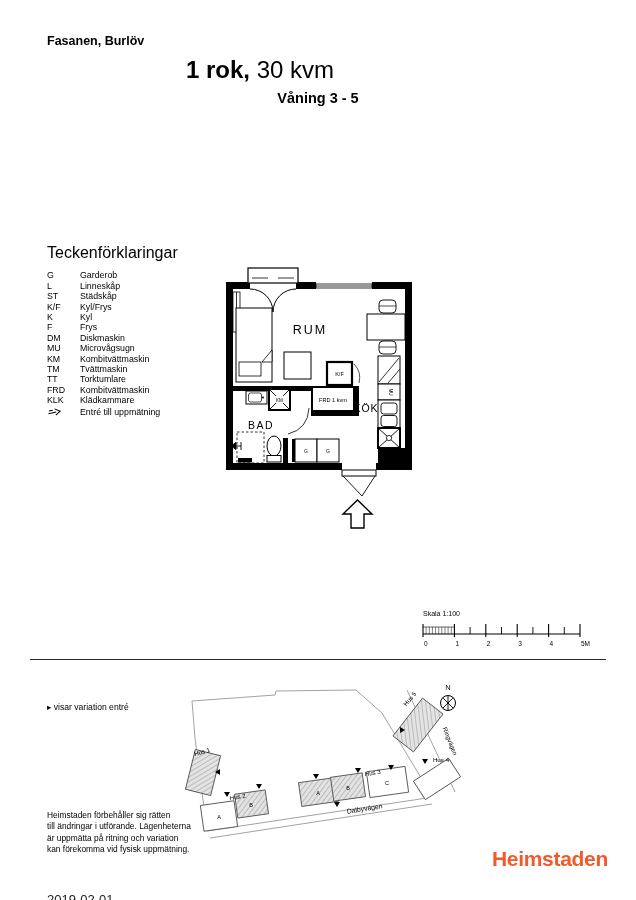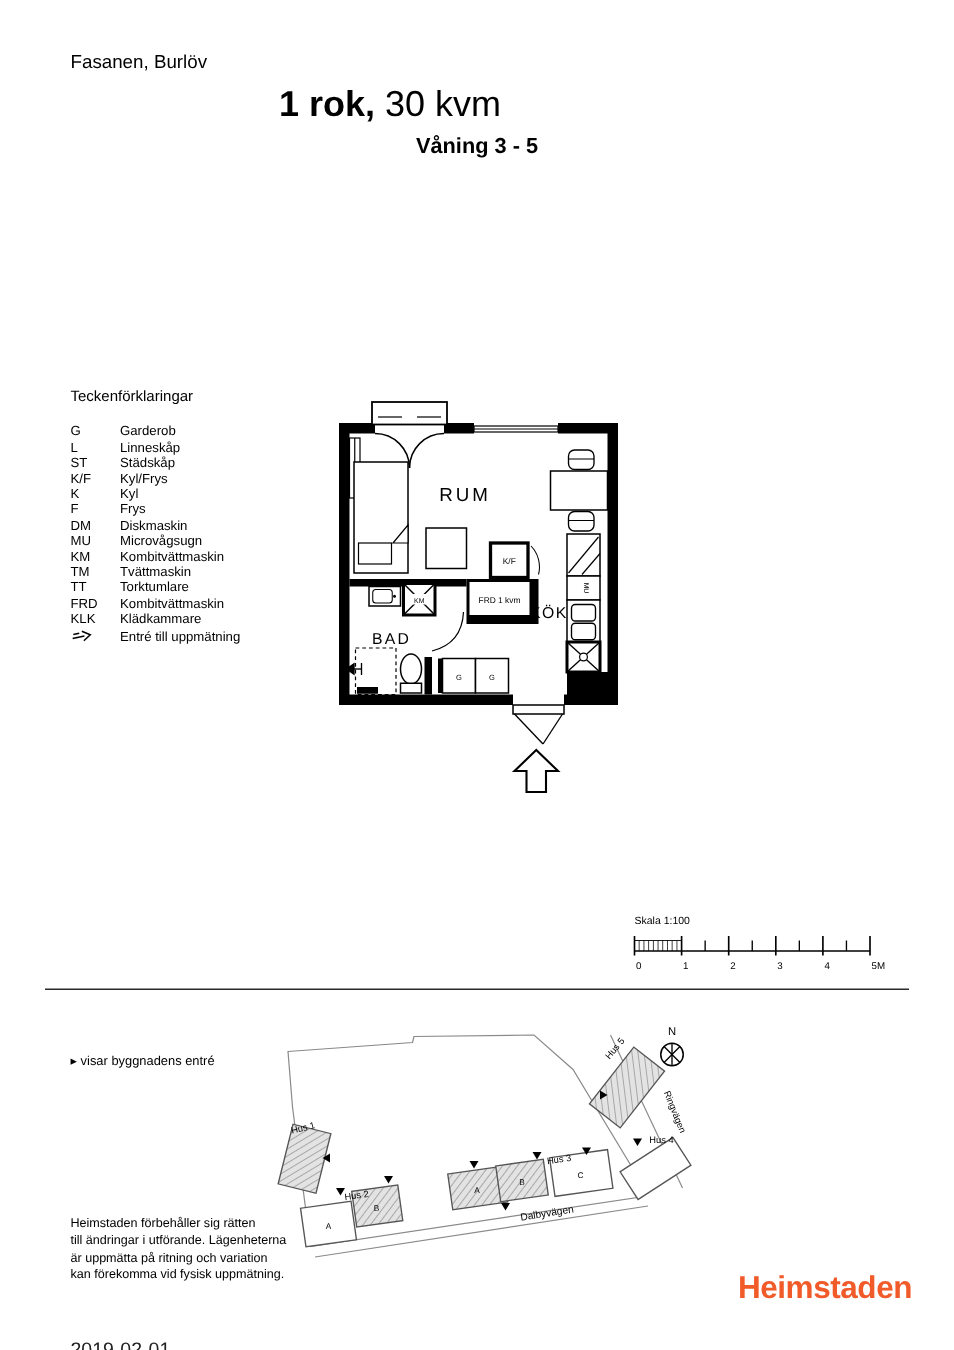--- a/index.html
+++ b/index.html
@@ -1,24 +1,24 @@
 <!DOCTYPE html>
 <html><head>
 <meta charset="utf-8">
 <style>
   html,body{margin:0;padding:0;background:#fff;}
   #page{position:relative;width:636px;height:900px;background:#ffffff;overflow:hidden;
         font-family:"Liberation Sans","DejaVu Sans",sans-serif;color:#000;}
   .abs{position:absolute;}
-  #project-name{left:47px;top:34px;font-size:12.5px;font-weight:normal;}
+  #project-name{left:47px;top:34px;font-size:12.5px;font-weight:bold;}
   #title-row{left:0;top:56px;width:520px;text-align:center;font-size:24px;}
   #title-row .b{font-weight:bold;}
   #subtitle{left:0;top:90px;width:636px;text-align:center;font-size:14.5px;font-weight:bold;}
   #legend{left:47px;top:248px;font-size:8.8px;line-height:10.4px;}
-  #legend .head{margin-bottom:12px;font-size:10px;margin-top:12px;}
+  #legend .head{margin-bottom:12px;font-size:16px;}
   #legend table{border-collapse:collapse;font-size:8.8px;}
   #legend td{padding:0;height:10.4px;vertical-align:middle;}
   #legend td.a{width:33px;}
   .dividerline{left:30px;top:659px;width:576px;height:1px;background:#2a2a2a;}
   #entry-note{left:47px;top:702px;font-size:8.6px;}
   #disclaimer{left:47px;top:810px;font-size:8.4px;line-height:11.4px;}
   #doc-date{left:47px;top:892px;font-size:13px;color:#222;}
   #logo{right:28px;top:847px;font-size:21px;font-weight:bold;letter-spacing:-0.3px;}
   svg text{font-family:"Liberation Sans","DejaVu Sans",sans-serif;fill:#000;}
 </style>
@@ -268,21 +268,21 @@
       <text x="98.2" y="40">3</text>
       <text x="129.6" y="40">4</text>
       <text x="161" y="40">5M</text>
     </g>
   </svg>
 
   <div class="abs dividerline"></div>
 
   <div class="abs" id="entry-note">
     <span>▸</span>
-    <span>visar byggnadens entré</span>
+    <span>visar variation entré</span>
   </div>
 
   <svg class="abs" style="left:160px;top:680px;" width="320" height="172" viewBox="0 0 320 172">
     <defs>
       <pattern id="hatch" width="4" height="4" patternUnits="userSpaceOnUse" patternTransform="rotate(45)">
         <rect width="4" height="4" fill="#e3e3e3"></rect>
         <line x1="0" y1="0" x2="0" y2="4" stroke="#9a9a9a" stroke-width="1.1"></line>
       </pattern>
     </defs>
 

